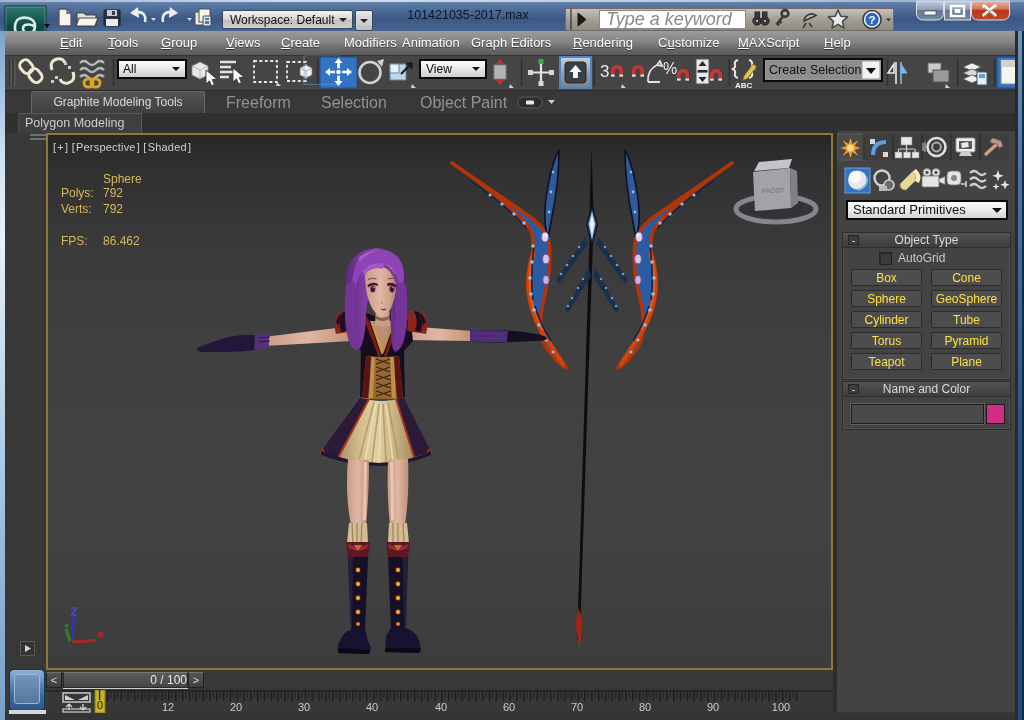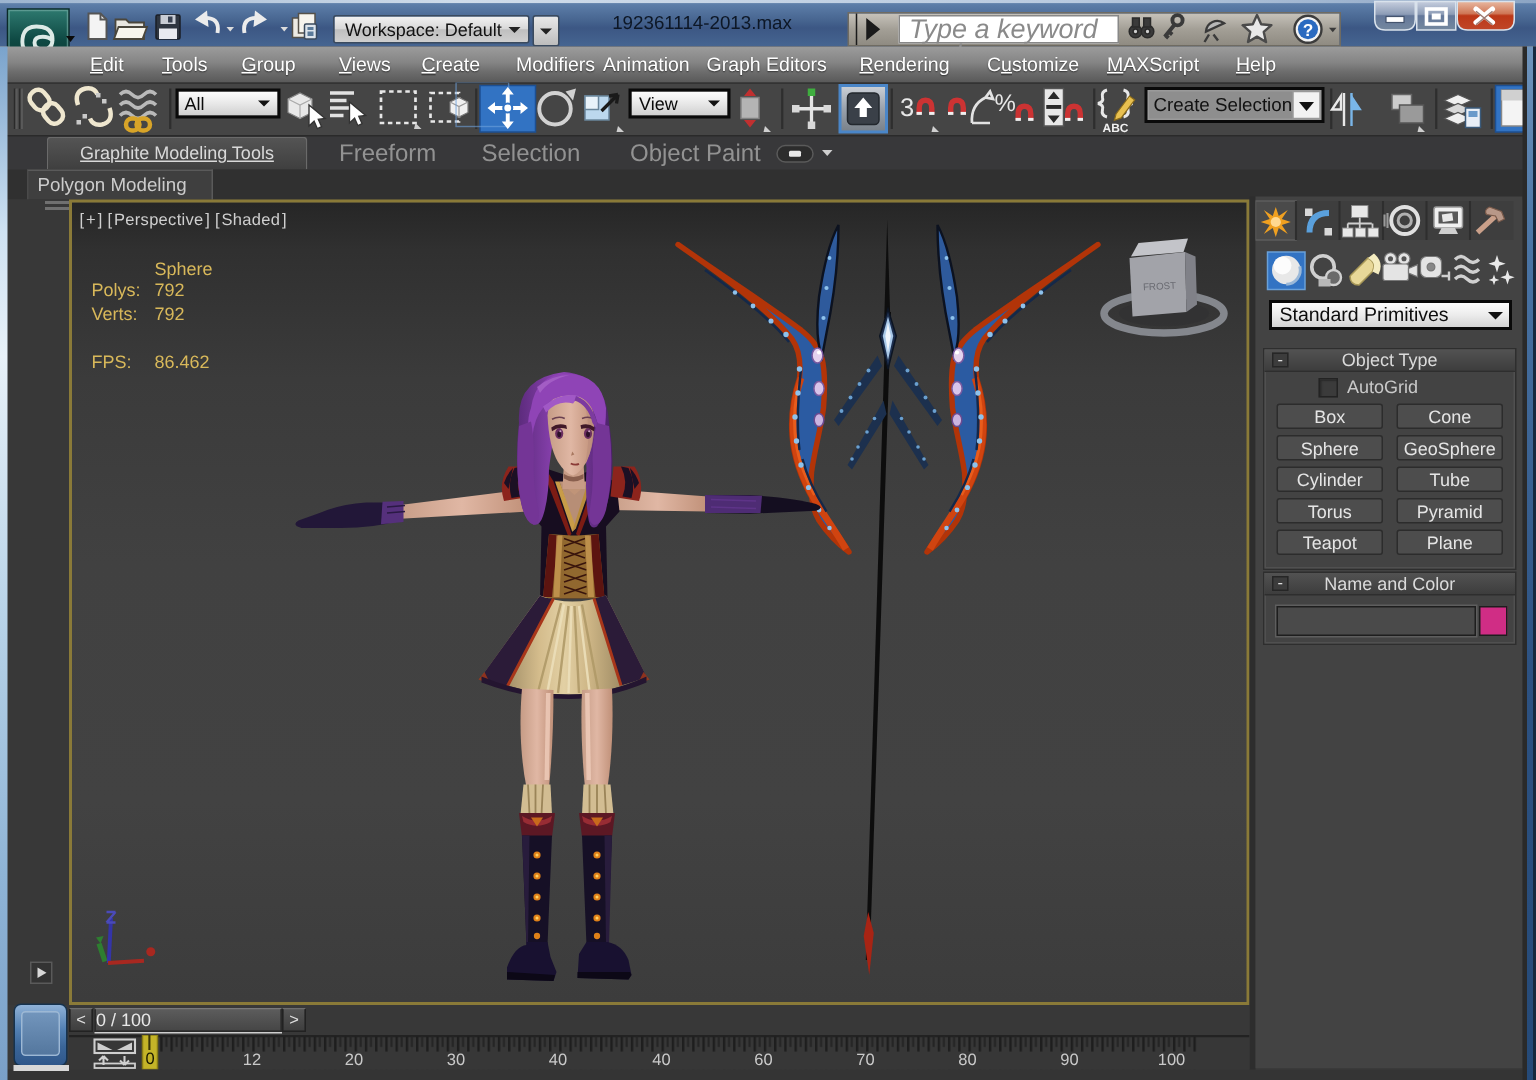--- a/index.html
+++ b/index.html
@@ -29,21 +29,21 @@
   .mi{position:absolute;top:35px;color:#fff;font-size:13px;text-shadow:0 1px 1px rgba(0,0,0,.55);}
   .mi u{text-decoration:underline;}
   
   #toolbar{left:0;top:55px;width:1016px;height:35px;background:#454545;border-top:1px solid #333;box-sizing:border-box;}
   .combo{position:absolute;border:2px solid #0a0a0a;background:linear-gradient(#fdfdfd,#e8e8e8 50%,#cfcfcf);
      color:#0a0a0a;font-size:12px;box-sizing:border-box;}
   .combo .carr{position:absolute;right:5px;top:50%;margin-top:-2px;width:0;height:0;border:4.5px solid transparent;border-top-color:#111;}
   
   #ribbon{left:0;top:90px;width:1016px;height:23px;background:#38383a;border-top:1px solid #2a2a2a;box-sizing:border-box;}
   #gmt{left:31px;top:91px;width:174px;height:22px;background:linear-gradient(#545454,#3f3f3f);
-     border:1px solid #6a6a6a;border-bottom:none;border-radius:3px 3px 0 0;color:#d9d9d9;font-size:12px;text-align:center;line-height:21px;box-sizing:border-box;text-decoration:underline;}
+     border:1px solid #6a6a6a;border-bottom:none;border-radius:3px 3px 0 0;color:#d9d9d9;font-size:12px;text-align:center;line-height:21px;box-sizing:border-box;}
   .rtab{position:absolute;top:4px;color:#929292;font-size:16px;}
   #polyrow{left:0;top:113px;width:1016px;height:20px;background:#303030;}
   #polytab{left:18px;top:113px;width:124px;height:20px;background:#3f3f3f;border:1px solid #5a5a5a;border-bottom:none;border-left:1px solid #4a4a4a;
      color:#cccccc;font-size:12.5px;line-height:19px;padding-left:6px;box-sizing:border-box;}
   
   #leftrail{left:5px;top:133px;width:41px;height:537px;background:#383838;}
   #vp{left:46px;top:133px;width:787px;height:537px;border:2px solid #8a7a38;box-sizing:border-box;
       background:linear-gradient(#262626 0%,#303030 6%,#3b3b3b 22%,#414141 45%,#424242 75%,#3c3c3c 100%);}
   #vplabel{left:53px;top:141px;color:#cfcfcf;font-size:11px;letter-spacing:.2px;}
   .stat{position:absolute;color:#d8b85a;font-size:12px;}
@@ -52,43 +52,43 @@
   #panel{left:837px;top:131px;width:178px;height:581px;background:#434343;}
   #stddrop{left:846px;top:200px;width:162px;height:20px;border:2px solid #0a0a0a;
      background:linear-gradient(#fdfdfd,#ececec 50%,#d3d3d3);color:#0d0d0d;font-size:13px;line-height:16px;padding-left:5px;box-sizing:border-box;}
   #stddrop .carr{position:absolute;right:4px;top:6px;width:0;height:0;border:5px solid transparent;border-top-color:#111;}
   .rollout{position:absolute;left:842px;width:167px;border:1px solid #2e2e2e;outline:1px solid #505050;outline-offset:-2px;background:#434343;}
   .rhead{height:14px;background:linear-gradient(#525252,#3d3d3d);border-bottom:1px solid #2e2e2e;
      color:#dadada;font-size:12px;text-align:center;line-height:14px;position:relative;}
   .rminus{position:absolute;left:5px;top:2px;width:11px;height:10px;border:1px solid #262626;background:#3c3c3c;color:#ddd;
      font-size:11px;line-height:8px;text-align:center;box-sizing:border-box;}
   .pbtn{position:absolute;width:71px;height:17px;background:#4d4d4d;border:1px solid #2c2c2c;border-radius:2px;
-     color:#e5e5e5;font-size:12px;text-align:center;line-height:16px;box-sizing:border-box;}
+     color:#fde047;font-size:12px;text-align:center;line-height:16px;box-sizing:border-box;}
   
   #timerow{left:46px;top:670px;width:787px;height:20px;background:#383838;}
   #ruler{left:46px;top:690px;width:787px;height:23px;background:#373737;}
   #bottomstrip{left:0;top:713px;width:1024px;height:7px;background:#343434;}
   .tsbtn{position:absolute;width:16px;height:16px;background:linear-gradient(#555,#3e3e3e);border:1px solid #222;border-top-color:#6e6e6e;
      color:#ddd;font-size:11px;text-align:center;line-height:15px;box-sizing:border-box;}
   #tstrack{position:absolute;left:17px;top:2px;width:125px;height:16px;background:linear-gradient(#5c5c5c,#464646);
-     border:1px solid #2a2a2a;border-top-color:#7a7a7a;color:#e8e8e8;font-size:12px;text-align:left;line-height:15px;box-sizing:border-box;}
+     border:1px solid #2a2a2a;border-top-color:#7a7a7a;color:#e8e8e8;font-size:12px;text-align:right;line-height:15px;box-sizing:border-box;}
   #tsunder{position:absolute;left:17px;top:18px;width:125px;height:1px;background:#cfcfcf;}
   .num{position:absolute;top:11px;color:#c9c9c9;font-size:11px;width:30px;text-align:center;}
   
   #lblue{left:0;top:31px;width:5px;height:689px;background:linear-gradient(#7aa3cc,#cfe2f2 18%,#e8f1f8 30%,#b8d3e8 55%,#8fb4d6 80%,#7aa0c8);}
   #redge1{left:1015px;top:31px;width:3px;height:689px;background:#2a2a2a;}
   #rblue{left:1018px;top:31px;width:4px;height:689px;background:linear-gradient(#6f94bc 0%,#4a74a4 20%,#2d5282 60%,#254a78 100%);}
   #redge2{left:1022px;top:31px;width:2px;height:689px;background:#16293f;}
 </style>
 </head>
 <body>
   <div class="abs" id="titlebar">
     <div class="abs topline"></div>
   </div>
-  <div class="abs" id="fname">192361114-2013.max</div>
+  <div class="abs" id="fname">101421035-2017.max</div>
   <div class="abs" id="wsp">Workspace: Default<span class="arr"></span></div>
   <div class="abs" id="wspbtn"></div>
   <div class="abs" id="infoc"></div>
   <div class="abs" id="searchbox">Type a keyword or phrase</div>
   <svg class="abs" id="titlesvg" width="1024" height="60" viewBox="0 0 1024 60" style="left:0;top:0">
     <defs>
       <linearGradient id="glassbtn" x1="0" y1="0" x2="0" y2="1">
         <stop offset="0" stop-color="#c6cede"></stop>
         <stop offset=".45" stop-color="#8c9cb6"></stop>
         <stop offset=".5" stop-color="#64789a"></stop>

